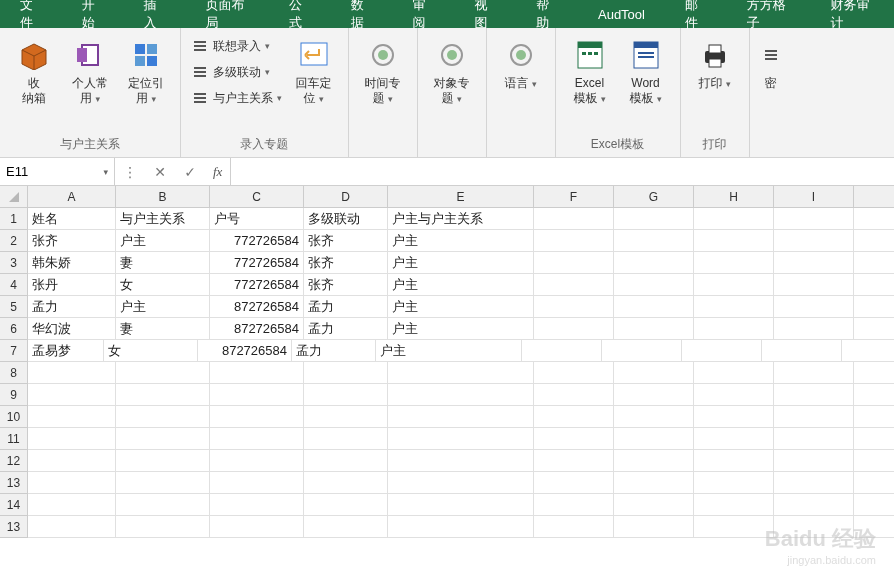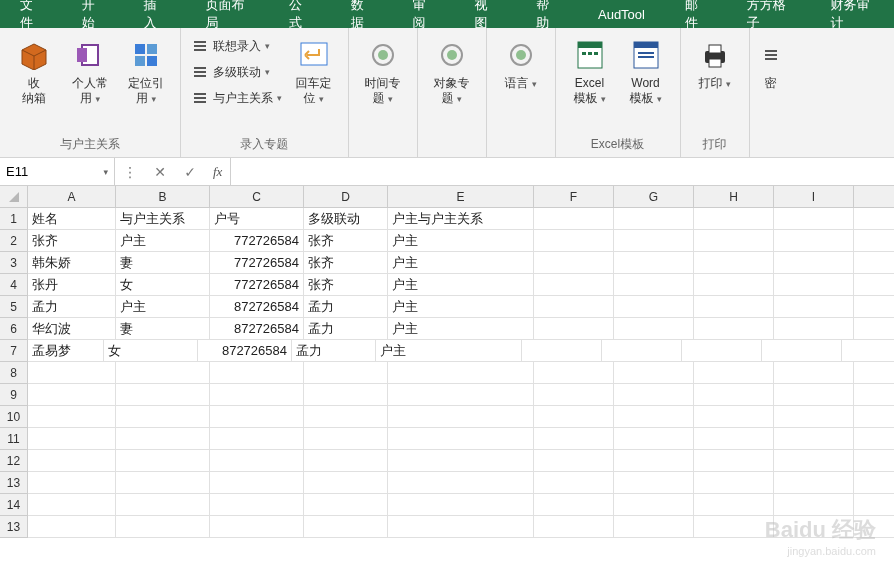--- a/index.html
+++ b/index.html
@@ -35,21 +35,21 @@
 .corner { width: 28px; height: 22px; background: #f0f0f0; border-right: 1px solid #ccc; border-bottom: 1px solid #ccc; display:flex; align-items:center; justify-content:center; }
 .col-headers { display: flex; }
 .col-h { height: 22px; background: #f0f0f0; border-right: 1px solid #ccc; border-bottom: 1px solid #ccc; display: flex; align-items: center; justify-content: center; font-size: 12px; color: #333; }
 .row-h { width: 28px; background: #f0f0f0; border-right: 1px solid #ccc; border-bottom: 1px solid #ccc; display: flex; align-items: center; justify-content: center; font-size: 12px; color: #333; }
 .cell { border-right: 1px solid #e0e0e0; border-bottom: 1px solid #e0e0e0; padding: 0 4px; display: flex; align-items: center; font-size: 13px; color: #222; height: 22px; overflow: hidden; white-space: nowrap; }
 .cell.num { justify-content: flex-end; }
 .grid-body { display: flex; flex-direction: column; }
 .grid-row { display: flex; }
 .grid-cols { display: flex; flex-direction: column; flex:1; }
 
-.watermark { position: absolute; right: 18px; bottom: 28px; color: #bbb; opacity: .5; font-size: 22px; font-weight: bold; pointer-events:none; }
+.watermark { position: absolute; right: 18px; bottom: 19px; color: #bbb; opacity: .5; font-size: 22px; font-weight: bold; pointer-events:none; }
 .watermark small { display:block; font-size:11px; font-weight:normal; text-align:right; }
 </style>
 </head>
 <body>
 
 <div class="menubar">
 
 <div class="tab">文件</div>
     <div class="tab">开始</div>
     <div class="tab">插入</div>

